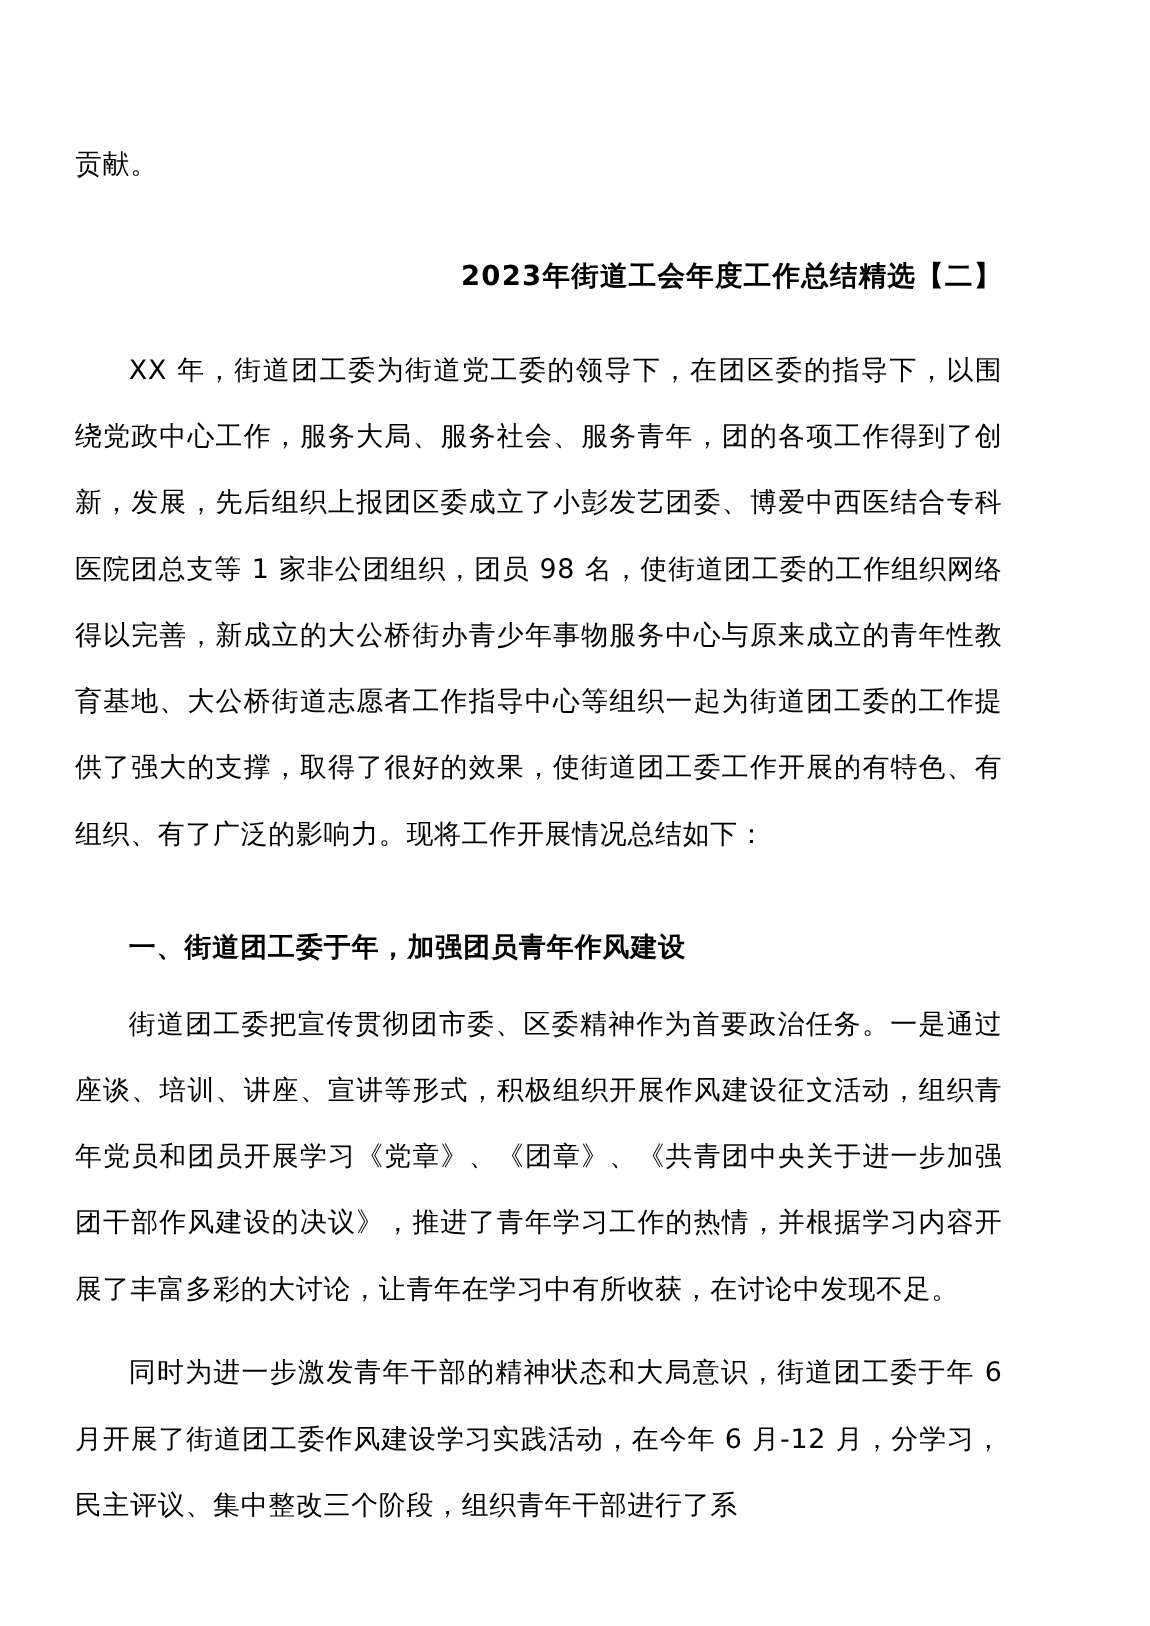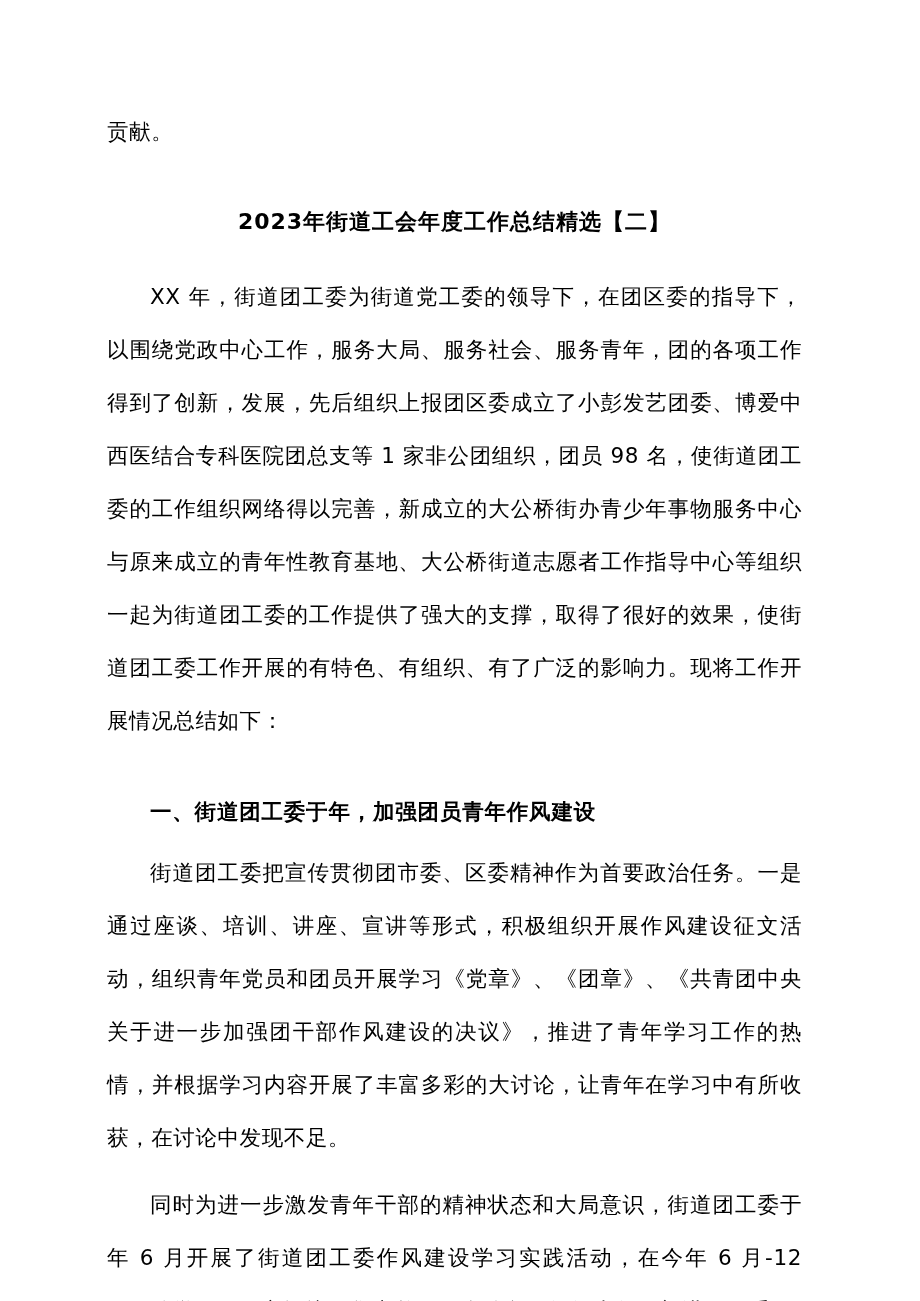--- a/index.html
+++ b/index.html
@@ -13,40 +13,40 @@
     font-family: "DejaVu Sans", "Liberation Sans", sans-serif;
     color: #000000;
     overflow: hidden;
   }
   .page {
     position: relative;
     width: 920px;
     height: 915px;
     background: #ffffff;
     box-sizing: border-box;
-    padding: 105px 118px 0 107px;
+    padding: 105px 118px 0 60px;
   }
   .doc-body {
     font-size: 21.5px;
     line-height: 53px;
     letter-spacing: 0.6px;
     text-align: justify;
     text-justify: inter-ideograph;
   }
   p {
     margin: 0;
   }
   .para {
     text-indent: 2em;
   }
   .para-cont {
     text-indent: 0;
   }
   .heading-center {
-    text-align: center;
+    text-align: right;
     font-weight: bold;
     font-size: 22px;
     letter-spacing: 1px;
     margin-top: 44px;
     margin-bottom: 28px;
     line-height: 40px;
   }
   .heading-sub {
     font-weight: bold;
     font-size: 21.5px;

